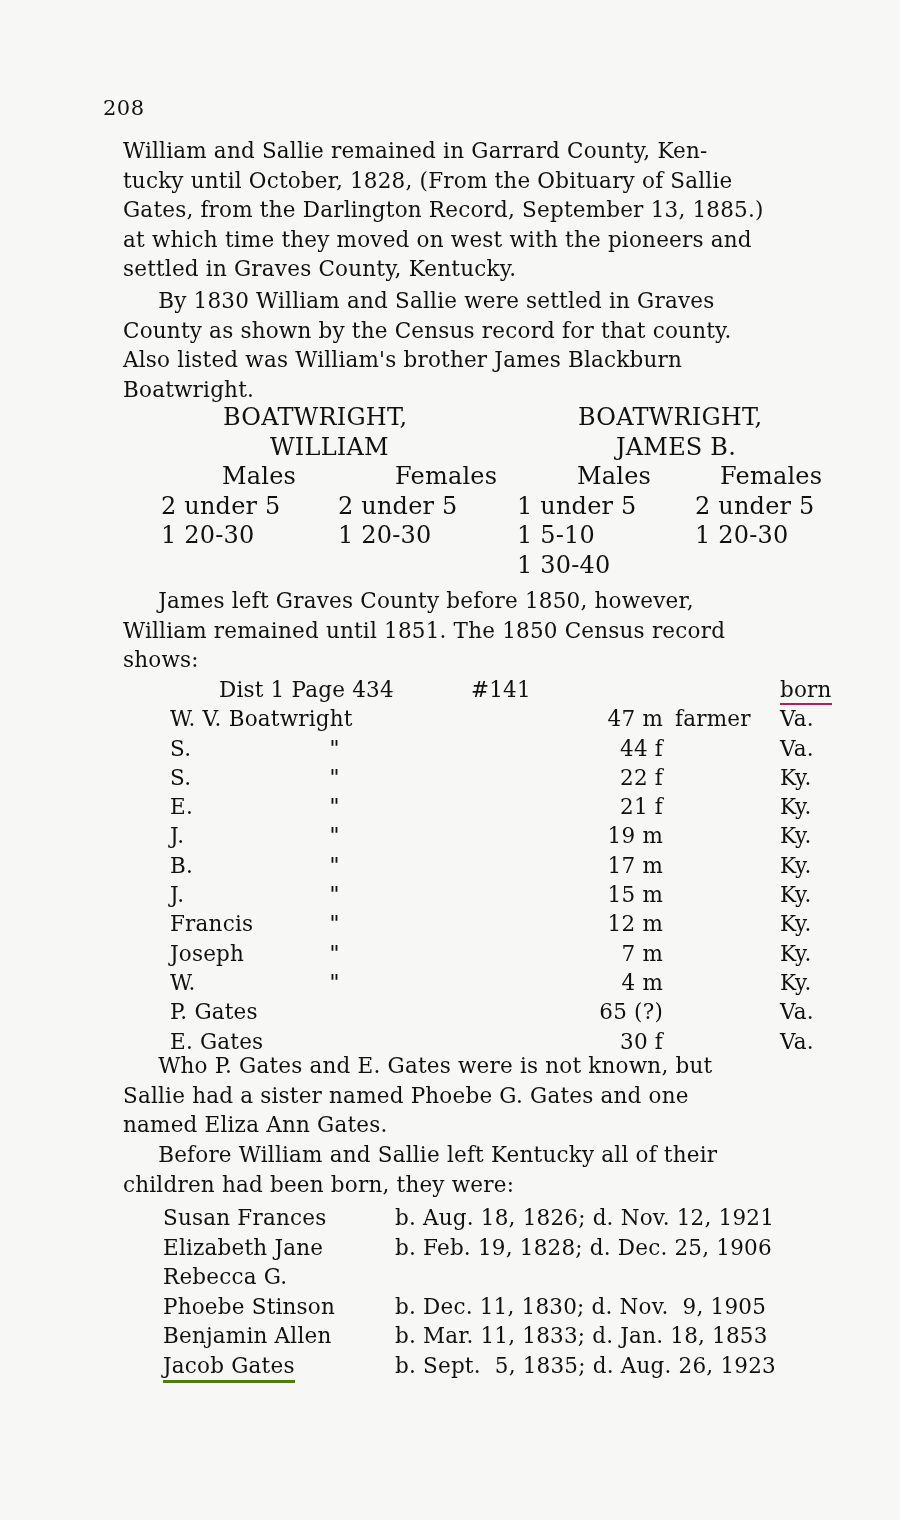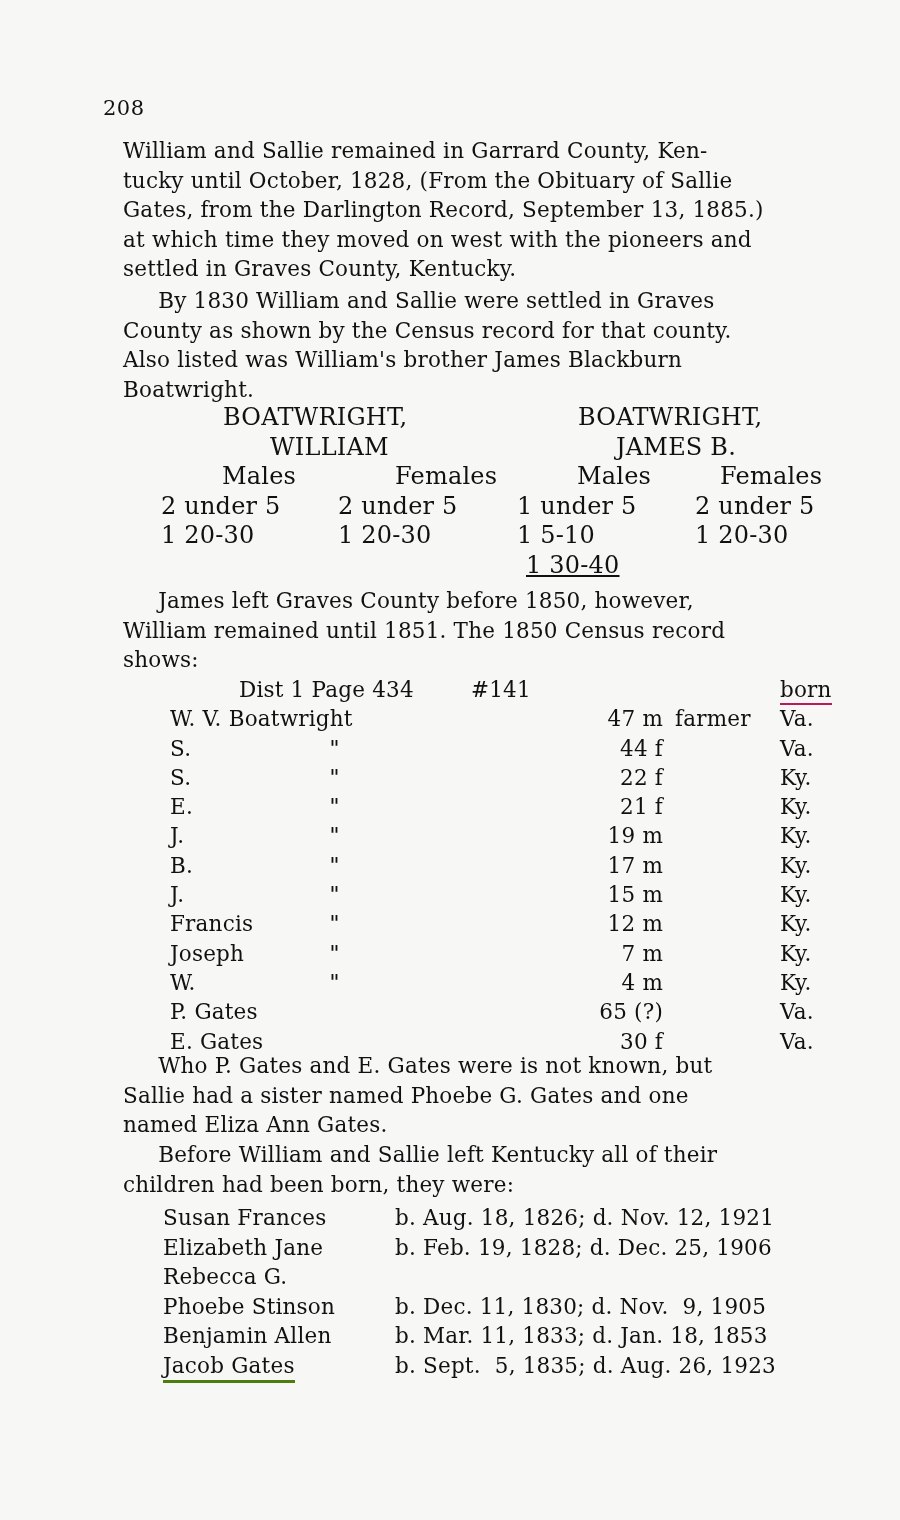--- a/index.html
+++ b/index.html
@@ -163,33 +163,33 @@
       <span class="cell" style="left:394px;">1 under 5</span>
       <span class="cell" style="left:572px;">2 under 5</span>
     </div>
     <div class="hrow">
       <span class="cell" style="left:38px;">1 20-30</span>
       <span class="cell" style="left:215px;">1 20-30</span>
       <span class="cell" style="left:394px;">1 5-10</span>
       <span class="cell" style="left:572px;">1 20-30</span>
     </div>
     <div class="hrow">
-      <span class="cell" style="left:403px;text-decoration:underline;">1 30-40</span>
+      <span class="cell" style="left:394px;">1 30-40</span>
     </div>
   </div>
 
   <div class="block" style="top:586px;">
     <div class="line">     James left Graves County before 1850, however,</div>
     <div class="line">William remained until 1851. The 1850 Census record</div>
     <div class="line">shows:</div>
   </div>
 
   <div class="t1850">
     <div class="row">
-      <span class="cell" style="left:116px;">Dist 1 Page 434</span>
+      <span class="cell" style="left:96px;">Dist 1 Page 434</span>
       <span class="cell" style="left:348px;">#141</span>
       <span class="cell c-born"><span class="ul-born">born</span></span>
     </div>
 
     <div class="row">
       <span class="cell c-name">W. V. Boatwright</span>
       <span class="cell c-ditto"></span>
       <span class="cell c-age">47 m</span>
       <span class="cell c-occ">farmer</span>
       <span class="cell c-born">Va.</span>

